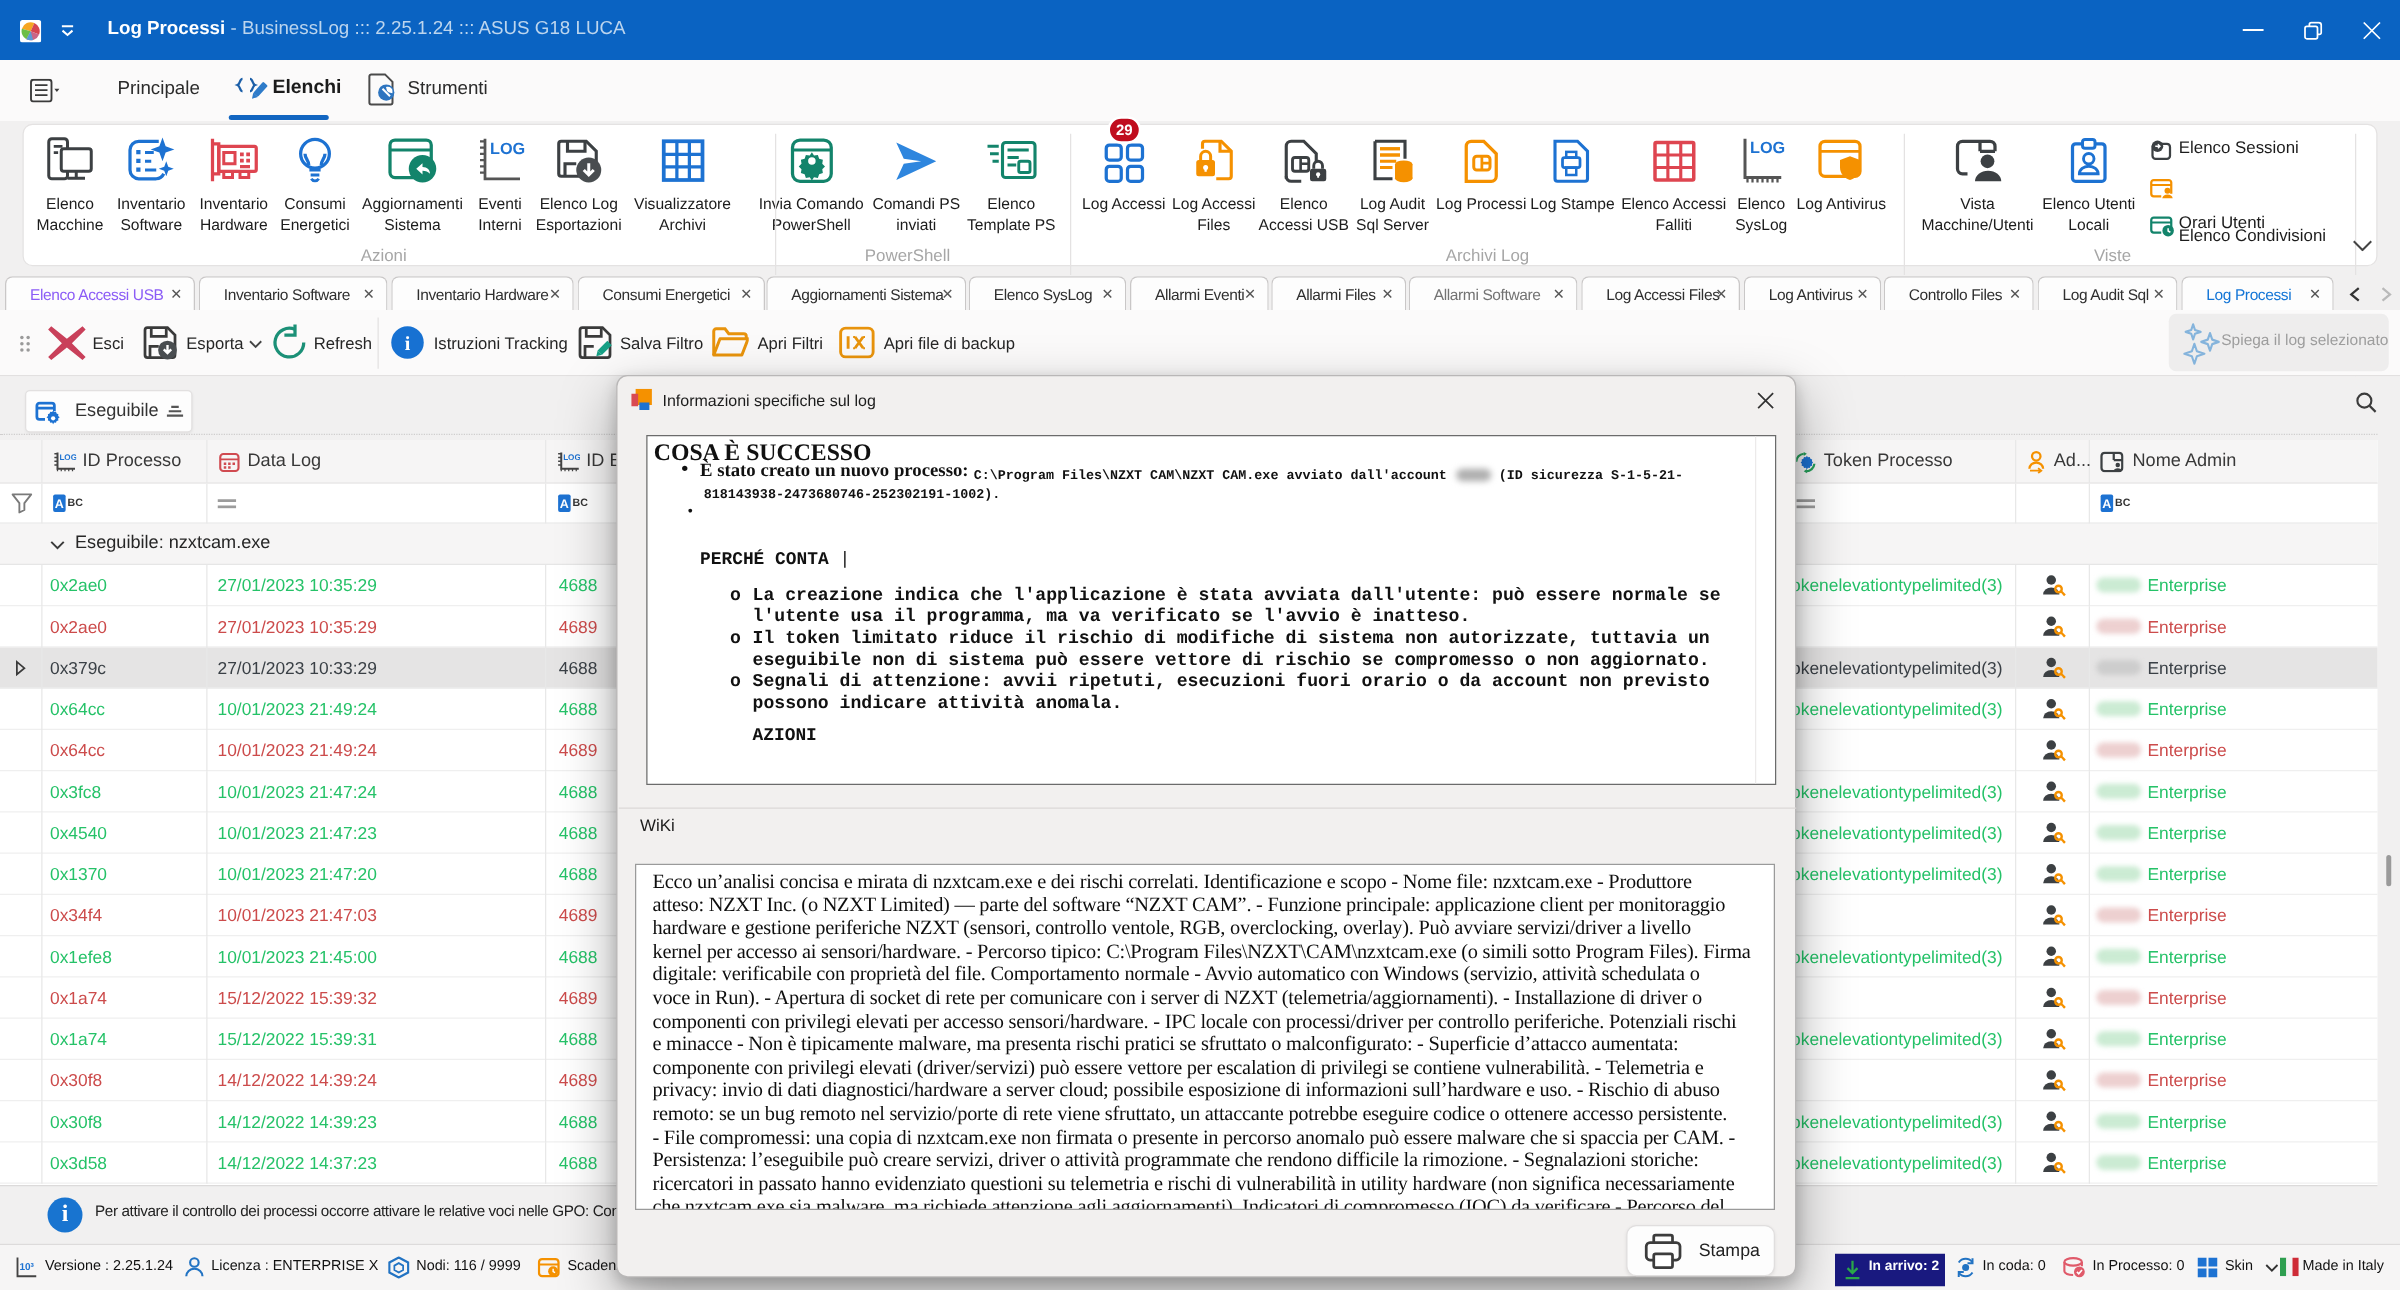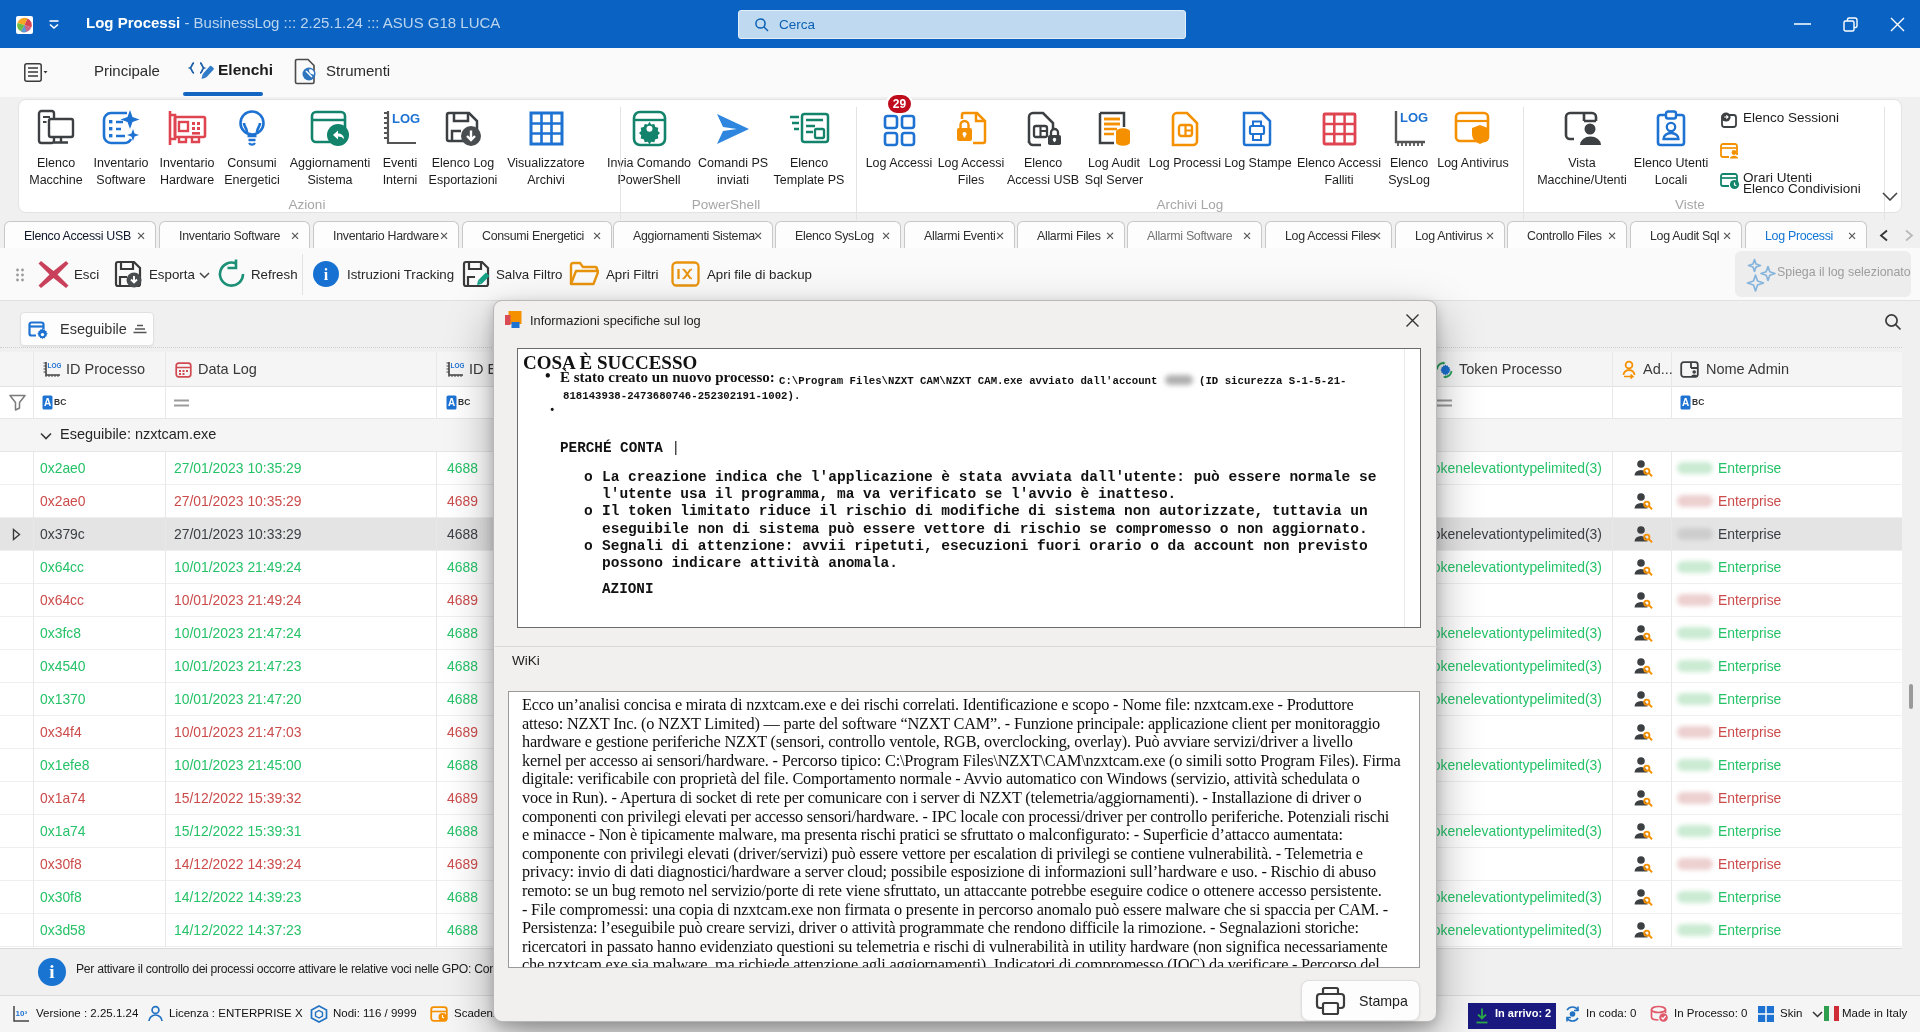--- a/index.html
+++ b/index.html
@@ -49,27 +49,20 @@
    <path d="M0,0 L6.8,2.6 A7.3,7.3 0 0 1 -3.4,6.4 Z" fill="#C96587"></path>
    <path d="M0,0 L-3.4,6.4 A7.3,7.3 0 0 1 -7,-2 Z" fill="#6DBE45"></path>
    <path d="M0,0 L-3.4,6.4 A7.3,7.3 0 0 0 2,7 Z" fill="#5B9BD5"></path>
   </g>
  </svg>
  <svg class="abs" style="left:48px;top:20px" width="12" height="10" viewBox="0 0 12 10">
   <path d="M1.5 1 H10.5" stroke="#fff" stroke-width="1.6"></path>
   <path d="M2 4.5 L6 8 L10 4.5" fill="none" stroke="#fff" stroke-width="1.6"></path>
  </svg>
  <div class="abs" style="left:86px;top:14px;font-size:15px;color:#fff;font-weight:700;">Log Processi <span style="font-weight:400;color:#BCD5EE;">- BusinessLog ::: 2.25.1.24 ::: ASUS G18 LUCA</span></div>
- <div class="abs" style="left:738px;top:10px;width:448px;height:29px;background:#BFD9F1;border:1px solid #E3EEF9;border-radius:3px;">
-   <svg class="abs" style="left:15px;top:6px" width="16" height="16" viewBox="0 0 16 16">
-        <circle cx="6.5" cy="6.5" r="4.6" fill="none" stroke="#0B62B4" stroke-width="1.5"></circle>
-        <path d="M10 10 L14 14" stroke="#0B62B4" stroke-width="1.5"></path>
-      </svg>
-   <div class="abs" style="left:40px;top:6px;font-size:13.5px;color:#0A60B2;">Cerca</div>
- </div>
  <svg class="abs" style="left:1794px;top:23px" width="17" height="2" viewBox="0 0 17 2">
       <path d="M0 1 H17" stroke="#fff" stroke-width="1.5"></path>
     </svg>
  <svg class="abs" style="left:1843px;top:17px" width="15" height="15" viewBox="0 0 15 15">
       <rect x="1" y="4" width="10" height="10" rx="1.5" fill="none" stroke="#fff" stroke-width="1.4"></rect>
       <path d="M4.5 4 V2.5 A1.5 1.5 0 0 1 6 1 H12 A2 2 0 0 1 14 3 V9 A1.5 1.5 0 0 1 12.5 10.5 H11" fill="none" stroke="#fff" stroke-width="1.4"></path>
     </svg>
  <svg class="abs" style="left:1890px;top:17px" width="15" height="15" viewBox="0 0 15 15">
       <path d="M1 1 L14 14 M14 1 L1 14" stroke="#fff" stroke-width="1.4"></path>
     </svg>
@@ -345,21 +338,21 @@
       <div class="glabel" style="left:656px;width:140px;">PowerShell</div>
       <div class="glabel" style="left:1120px;width:140px;">Archivi Log</div>
       <div class="glabel" style="left:1620px;width:140px;">Viste</div>
       <svg class="abs" style="left:1882px;top:93px" width="16" height="9" viewBox="0 0 16 9">
         <path d="M1 1 L8 8 L15 1" fill="none" stroke="#444" stroke-width="1.6"></path>
       </svg>
     </div>
   </div>
 <div id="tabsrow">
     <div class="tab" style="left:4px;width:152px;">
-      <span class="tx" style="color:#0f172a">Elenco Accessi USB</span>
+      <span class="tx" style="color:#8b5cf6">Elenco Accessi USB</span>
       <span class="cl">✕</span>
     </div>
     <div class="tab" style="left:159px;width:151px;">
       <span class="tx" style="color:#2F2F2F">Inventario Software</span>
       <span class="cl">✕</span>
     </div>
     <div class="tab" style="left:313px;width:146px;">
       <span class="tx" style="color:#2F2F2F">Inventario Hardware</span>
       <span class="cl">✕</span>
     </div>

